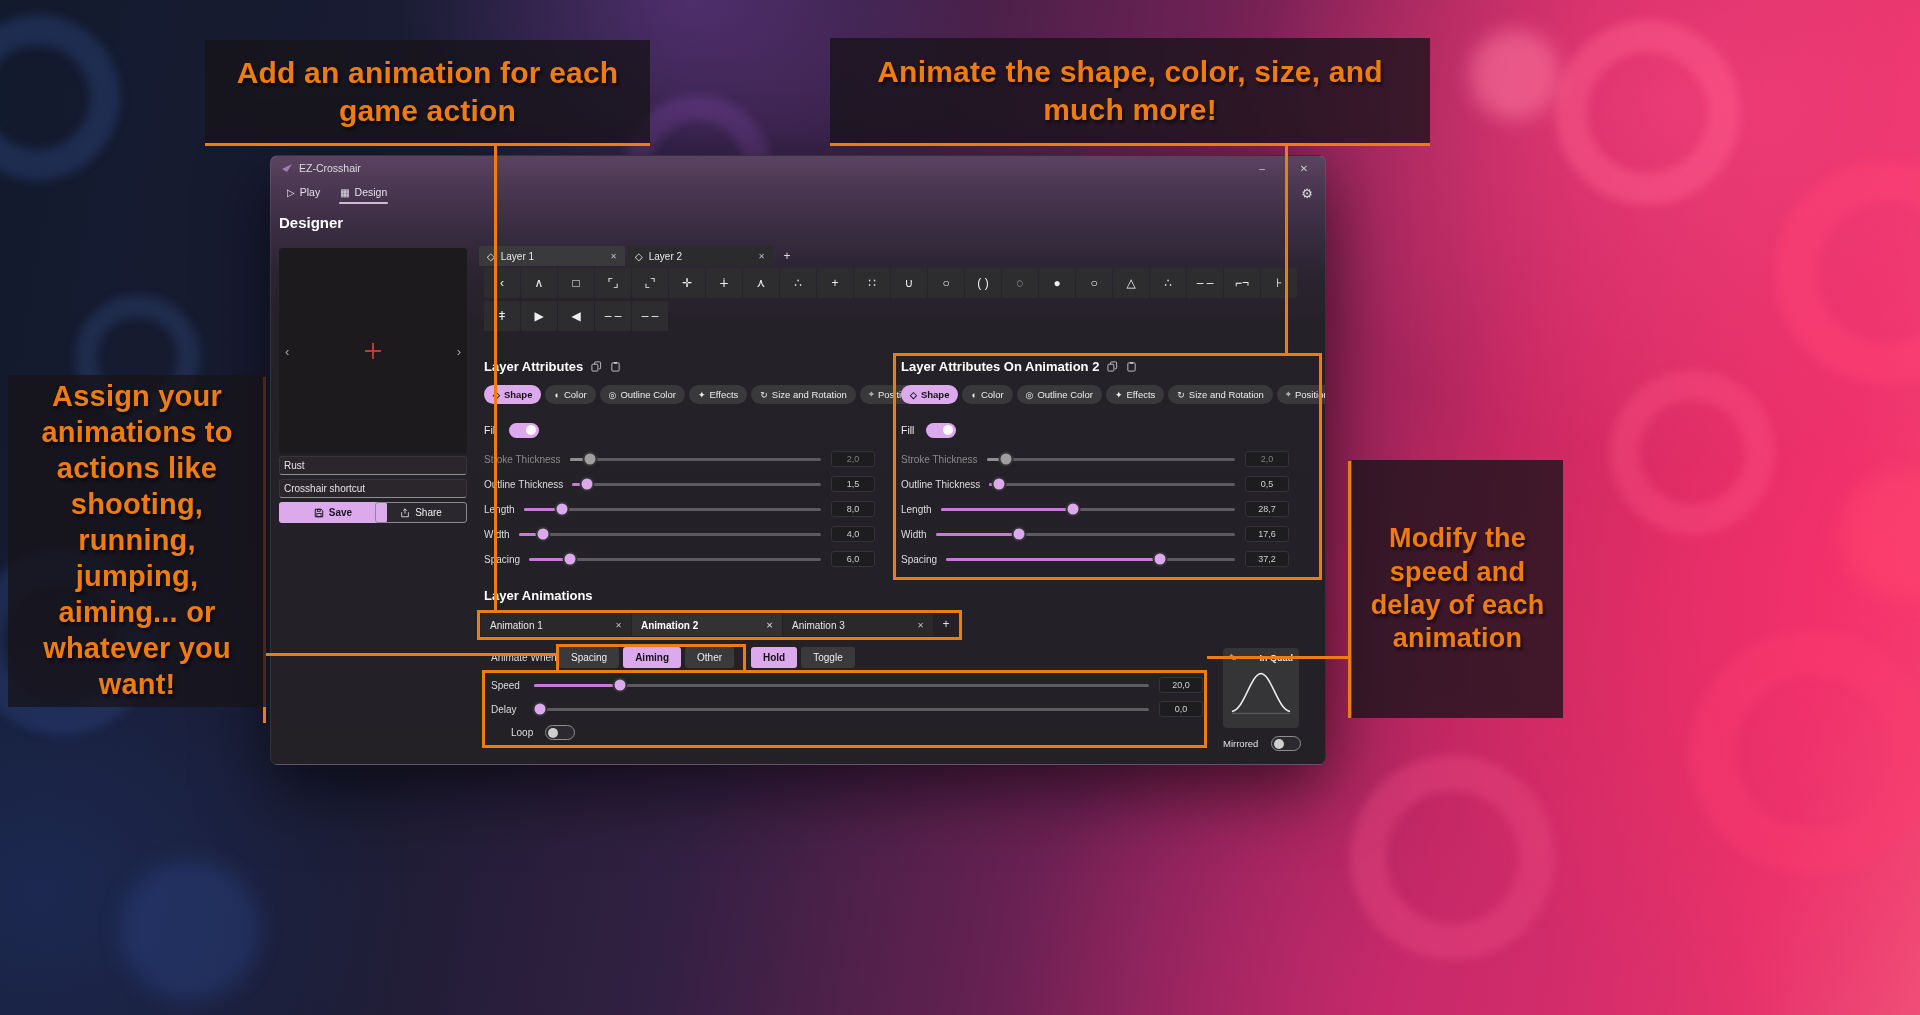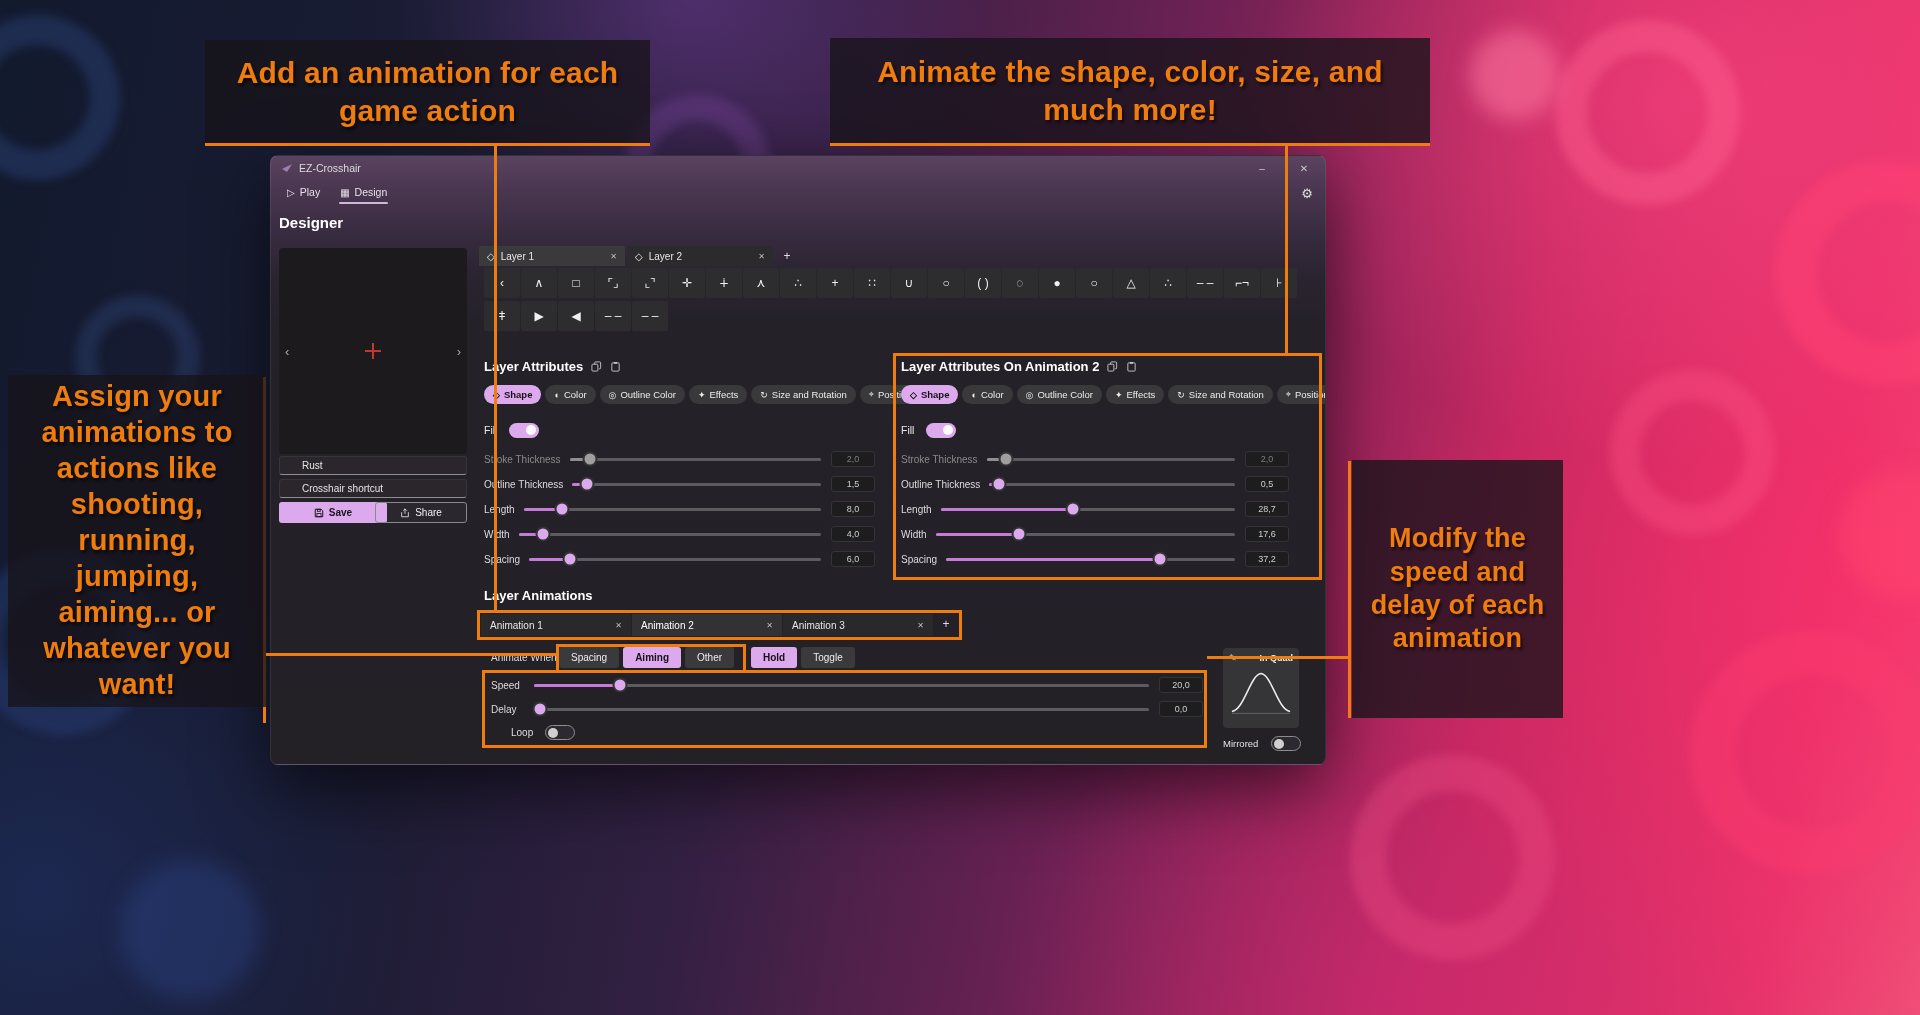--- a/index.html
+++ b/index.html
@@ -37,21 +37,21 @@
   .gear { position:absolute; right:12px; top:30px; font-size:13px; color:#ddd; }
   .page-title { position:absolute; left:8px; top:58px; font-size:15px; font-weight:bold; color:#fff; }
 
   
   .preview { position:absolute; left:8px; top:92px; width:188px; height:206px; background:#1c1a1d; border-radius:4px; }
   .xhair { position:absolute; left:50%; top:50%; width:16px; height:16px; transform:translate(-50%,-50%); }
   .xhair::before { content:''; position:absolute; left:0; right:0; top:7px; height:2px; background:#c0392b; }
   .xhair::after  { content:''; position:absolute; top:0; bottom:0; left:7px; width:2px; background:#c0392b; }
   .parrow { position:absolute; top:50%; transform:translateY(-50%); font-size:13px; color:#a8a8a8; padding:2px 4px; }
   .parrow.prev { left:2px; } .parrow.next { right:2px; }
-  .field { position:absolute; left:8px; width:188px; height:19px; background:#2a262c; border:1px solid #39343c; border-bottom:1px solid #8f8f8f; border-radius:3px; font-size:10px; color:#e4e4e4; display:flex; align-items:center; padding:0 22px; }
+  .field { position:absolute; left:8px; width:188px; height:19px; background:#2a262c; border:1px solid #39343c; border-bottom:1px solid #8f8f8f; border-radius:3px; font-size:10px; color:#e4e4e4; display:flex; align-items:center; padding:0 4px; }
   .btn { position:absolute; top:346px; height:21px; border-radius:3px; display:flex; align-items:center; justify-content:center; gap:5px; font-size:10px; }
   .btn.save { left:8px; width:108px; background:#dcaaec; color:#1a1320; font-weight:bold; }
   .btn.share { left:104px; width:92px; background:rgba(255,255,255,0.03); border:1px solid #8a8a8a; color:#efefef; }
 
   
   .layer-tabs { position:absolute; left:208px; top:90px; display:flex; gap:2px; }
   .layer-tab { width:146px; height:20px; display:flex; align-items:center; gap:6px; padding:0 8px; font-size:10px; background:#2b2b2d; color:#e8e8e8; border-radius:2px 2px 0 0; }
   .layer-tab.selected { background:#3a3a3c; }
   .layer-tab .ltlabel { flex:1; }
   .tab-close { font-size:8px; color:#bdbdbd; }
@@ -85,21 +85,21 @@
   .slider-value { width:44px; height:16px; margin-left:10px; background:#1d1d1f; border:1px solid #343436; border-radius:3px; color:#cfcfcf; font-size:9px; display:flex; align-items:center; justify-content:center; }
   .slider-row.disabled .slider-label { color:#8a8a8a; }
   .slider-row.disabled .slider-fill { background:#8f8f8f; }
   .slider-row.disabled .slider-handle { background:#9f9f9f; }
   .slider-row.disabled .slider-value { color:#7f7f7f; }
 
   
   .anim-title { position:absolute; left:213px; top:432px; font-size:13px; font-weight:bold; color:#fff; }
   .anim-tabs { position:absolute; left:210px; top:458px; display:flex; gap:1px; }
   .anim-tab { width:150px; height:22px; display:flex; align-items:center; padding:0 9px; font-size:10px; background:#29292b; color:#e6e6e6; }
-  .anim-tab.selected { background:#323234; font-weight:normal; color:#fff; }
+  .anim-tab.selected { background:#323234; font-weight:bold; color:#fff; }
   .anim-tab .atlabel { flex:1; }
   .when-label { position:absolute; left:220px; top:496px; font-size:10px; color:#dedede; }
   .btn-group { position:absolute; display:flex; gap:4px; }
   .wg { left:288px; top:491px; } .mg { left:480px; top:491px; }
   .action-btn { height:21px; border-radius:3px; background:#3a3a3d; color:#ededed; font-size:10px; display:flex; align-items:center; justify-content:center; padding:0 12px; white-space:nowrap; }
   .action-btn.selected { background:#dcaaec; color:#17101a; font-weight:bold; }
   .anim-sliders { position:absolute; left:220px; top:521px; width:712px; }
   .anim-sliders .slider-label { min-width:34px; }
   .anim-sliders .slider-row { margin-bottom:8px; }
   .loop-row { position:absolute; left:220px; top:569px; display:flex; align-items:center; gap:12px; font-size:10px; color:#dedede;margin-left:20px; }

